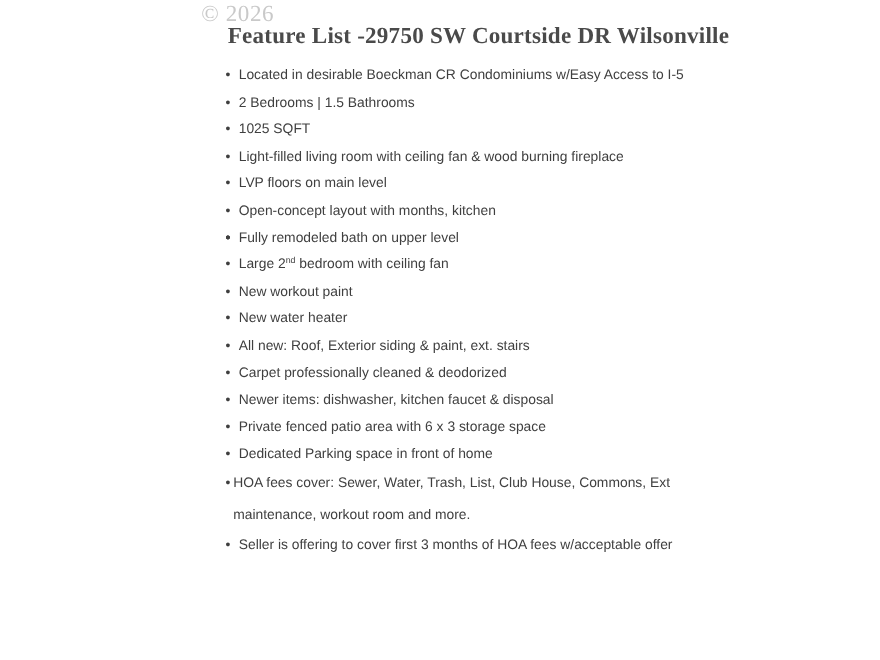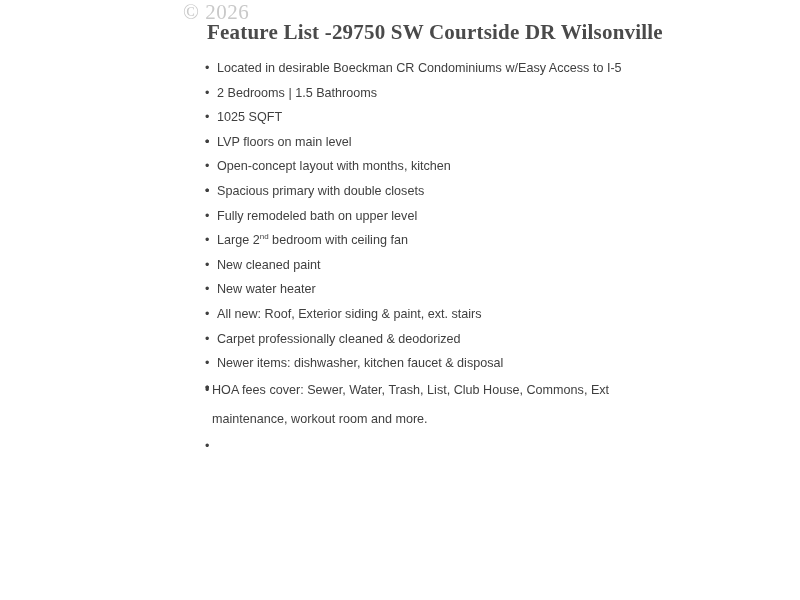--- a/index.html
+++ b/index.html
@@ -85,31 +85,31 @@
 <div class="page">
 
   <div class="watermark">© 2026</div>
 
   <div class="doc-title">Feature List -29750 SW Courtside DR Wilsonville</div>
 
   <ul class="feature-list">
       <li class="feature-item"><span class="bullet">•</span><span>Located in desirable Boeckman CR Condominiums w/Easy Access to I-5</span></li>
       <li class="feature-item"><span class="bullet">•</span><span>2 Bedrooms | 1.5 Bathrooms</span></li>
       <li class="feature-item"><span class="bullet">•</span><span>1025 SQFT</span></li>
-      <li class="feature-item"><span class="bullet">•</span></li>
+      <li class="feature-item"><span class="bullet">•</span><span>Light-filled living room with ceiling fan &amp; wood burning fireplace</span></li>
       <li class="feature-item"><span class="bullet">•</span><span>LVP floors on main level</span></li>
       <li class="feature-item"><span class="bullet">•</span><span>Open-concept layout with months, kitchen</span></li>
       <li class="feature-item"><span class="bullet">•</span></li>
-      <li class="feature-item"><span class="bullet">•</span><span>Spacious primary with double closets</span></li>
+      <li class="feature-item"><span class="bullet">•</span></li>
       <li class="feature-item"><span class="bullet">•</span><span>Fully remodeled bath on upper level</span></li>
       <li class="feature-item"><span class="bullet">•</span><span>Large 2<sup>nd</sup> bedroom with ceiling fan</span></li>
-      <li class="feature-item"><span class="bullet">•</span><span>New cleaned paint</span></li>
+      <li class="feature-item"><span class="bullet">•</span><span>New workout paint</span></li>
       <li class="feature-item"><span class="bullet">•</span><span>New water heater</span></li>
       <li class="feature-item"><span class="bullet">•</span><span>All new: Roof, Exterior siding &amp; paint, ext. stairs</span></li>
       <li class="feature-item"><span class="bullet">•</span><span>Carpet professionally cleaned &amp; deodorized</span></li>
       <li class="feature-item"><span class="bullet">•</span><span>Newer items: dishwasher, kitchen faucet &amp; disposal</span></li>
-      <li class="feature-item"><span class="bullet">•</span></li>
-      <li class="feature-item"><span class="bullet">•</span></li>
+      <li class="feature-item"><span class="bullet">•</span><span>Private fenced patio area with 6 x 3 storage space</span></li>
+      <li class="feature-item"><span class="bullet">•</span><span>Dedicated Parking space in front of home</span></li>
       <li class="feature-item tight wrap"><span class="bullet">•</span><span>HOA fees cover: Sewer, Water, Trash, List, Club House, Commons, Ext maintenance, workout room and more.</span></li>
-      <li class="feature-item"><span class="bullet">•</span></li>
+      <li class="feature-item"><span class="bullet">•</span><span>Seller is offering to cover first 3 months of HOA fees w/acceptable offer</span></li>
     </ul>
 
 </div>
 
 </body></html>

